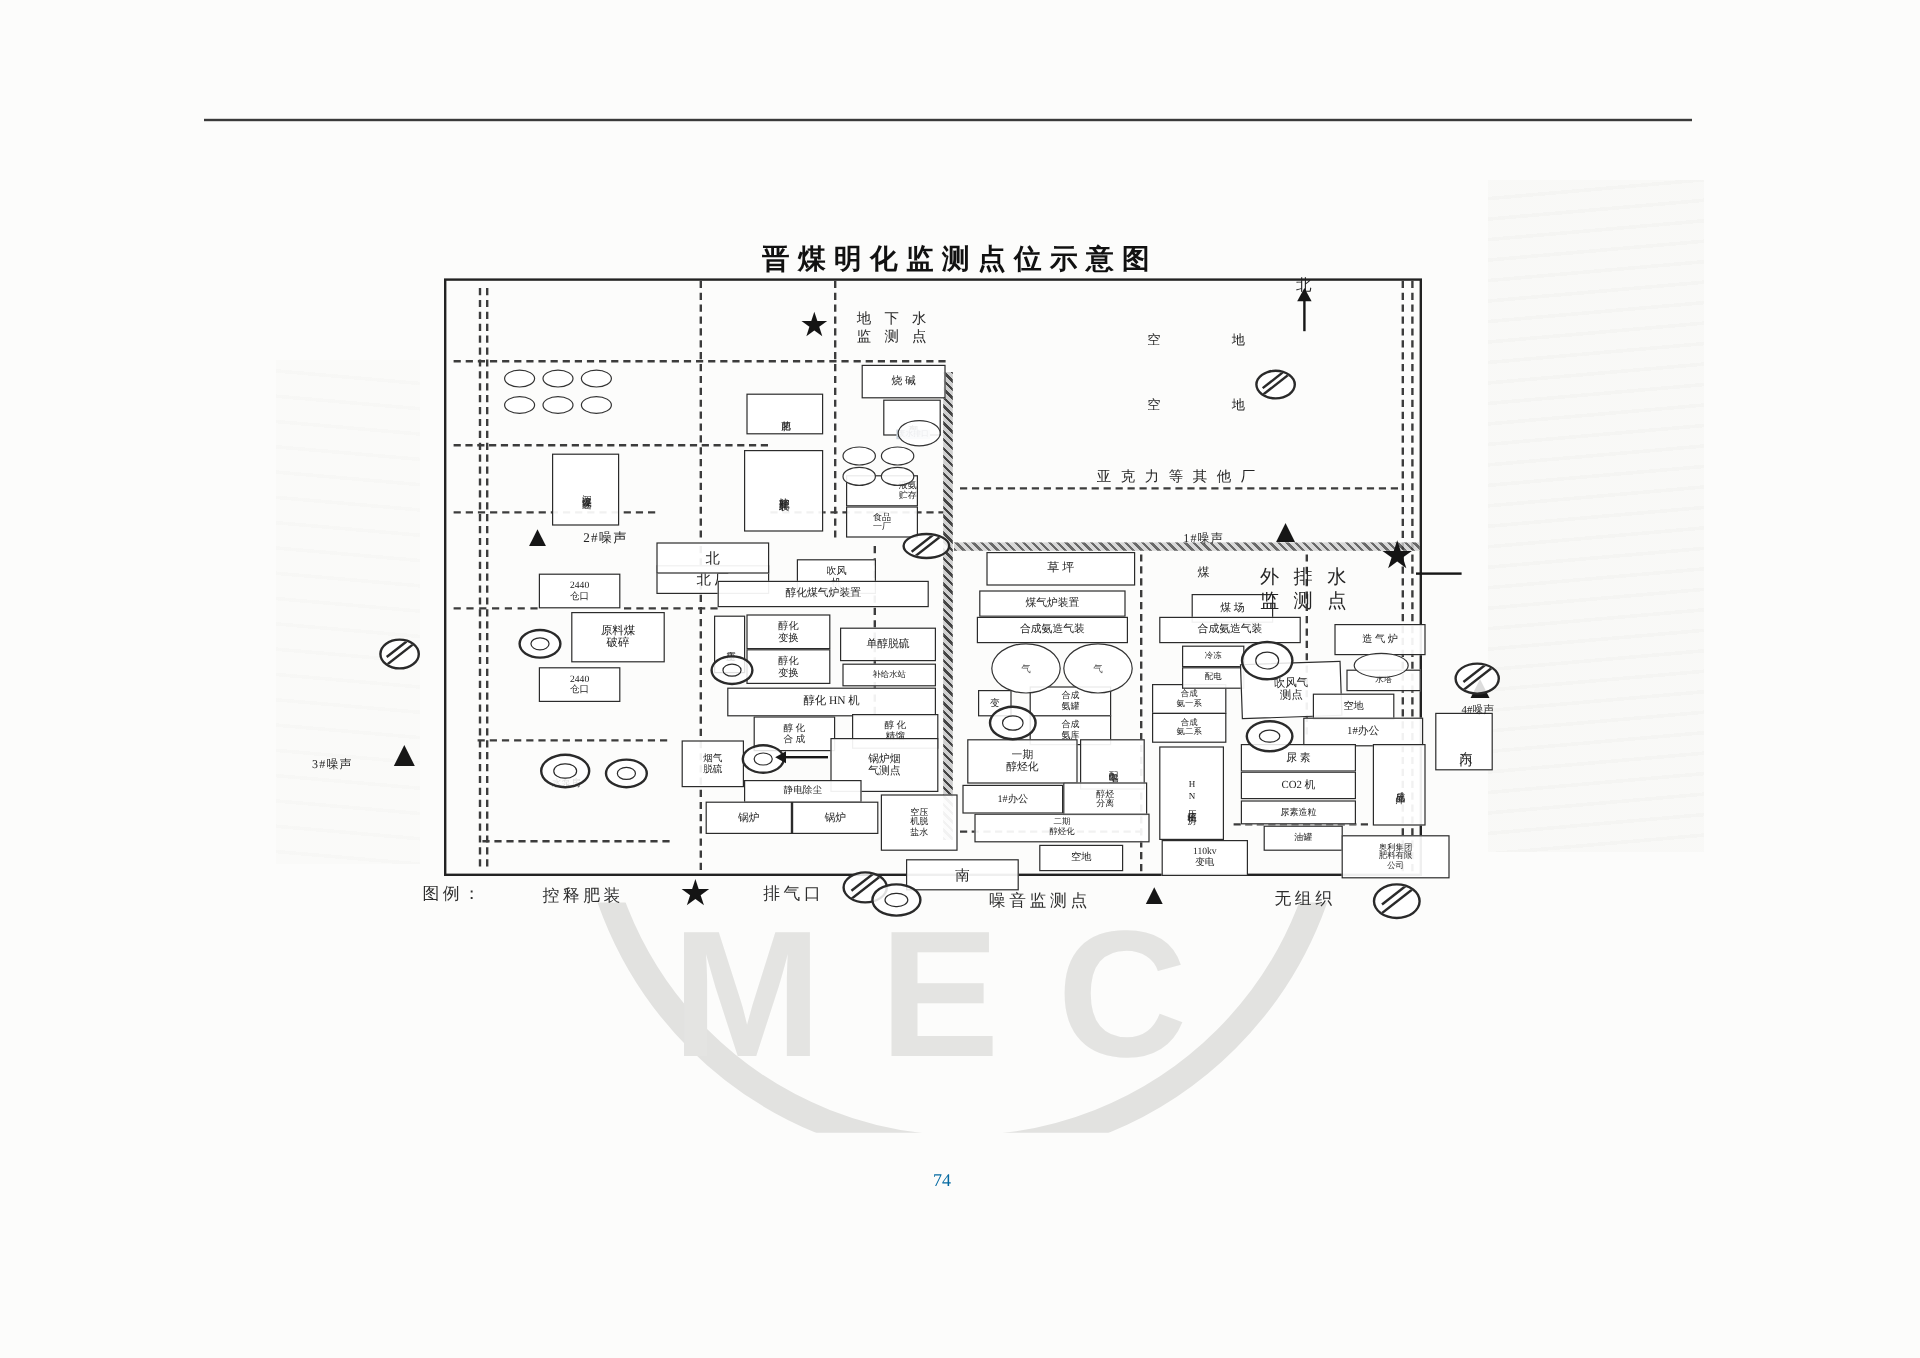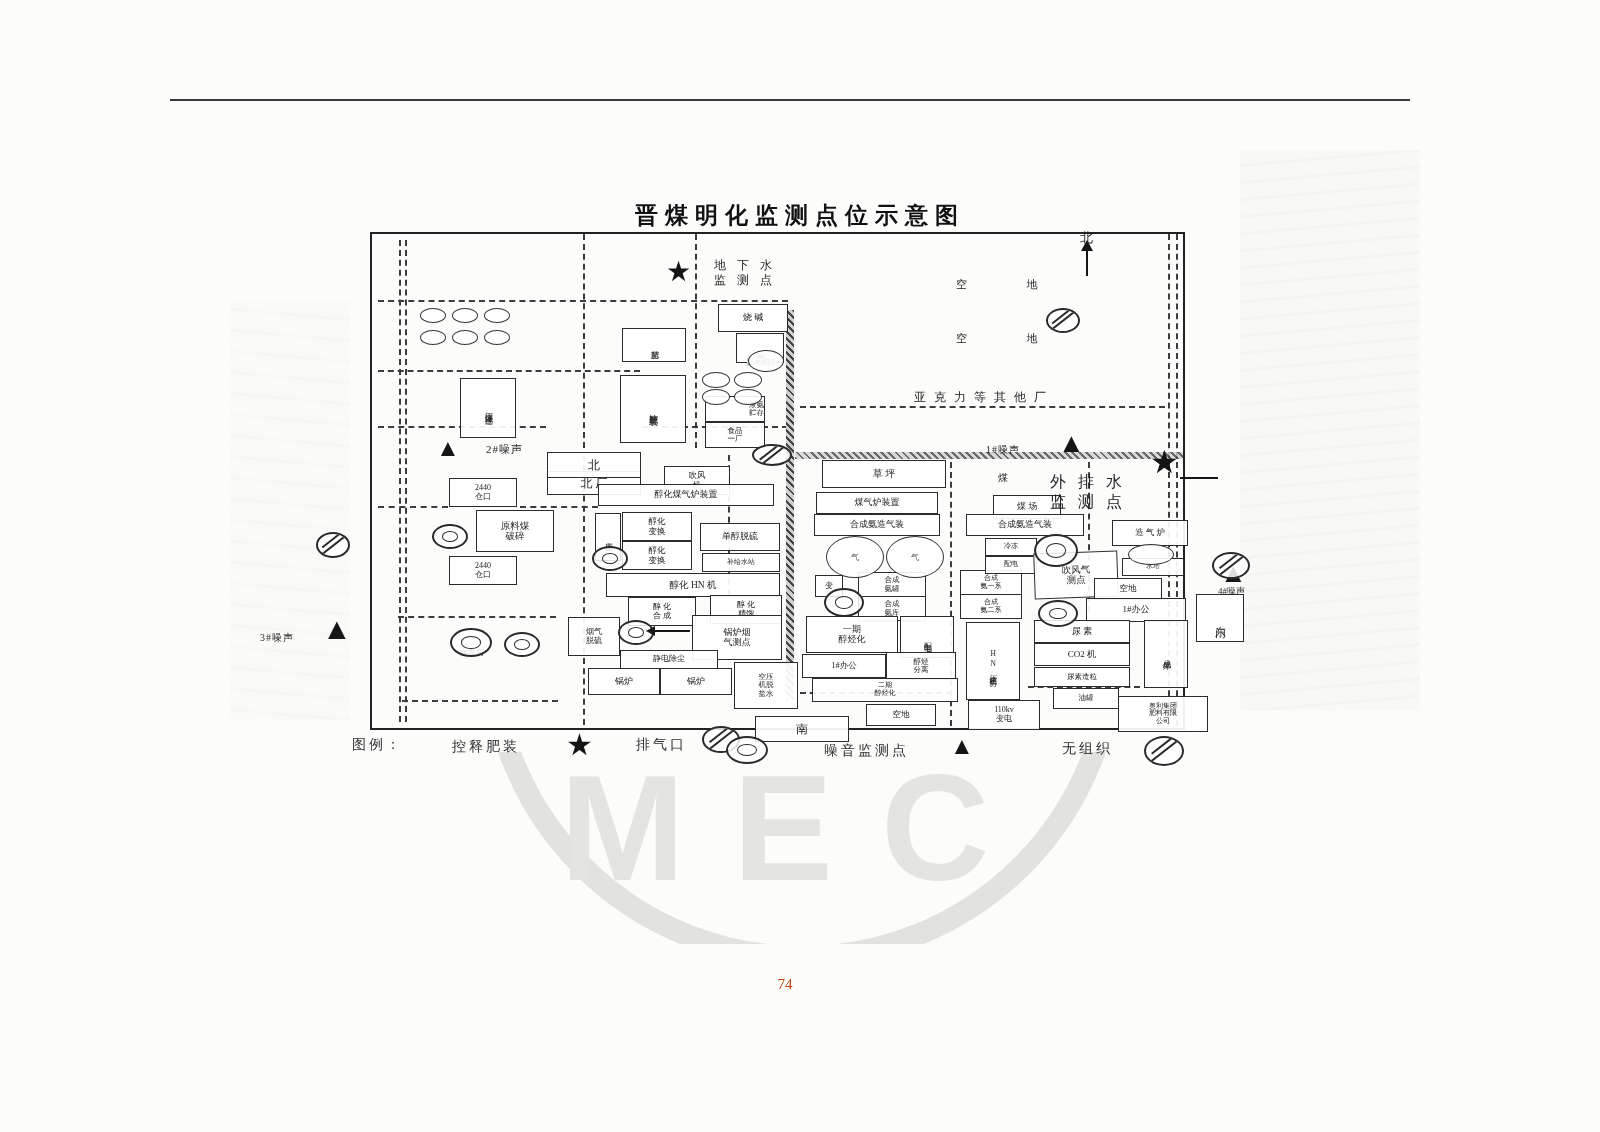--- a/index.html
+++ b/index.html
@@ -8,21 +8,21 @@
   .abs{position:absolute;}
   
   .streak{position:absolute;background:#ededea;pointer-events:none;}
   
   #top-rule{left:170px;top:99px;width:1240px;height:2px;background:#3a3a3a;}
   
   #outer-wall{left:370px;top:232px;width:811px;height:494px;border:2px solid #222;background:transparent;}
   
   #fig-title{left:0;top:200px;width:1600px;text-align:center;font-size:23px;font-weight:bold;letter-spacing:7px;color:#111;}
   #fig-caption{left:0;top:840px;width:1570px;text-align:center;font-size:21px;font-weight:bold;letter-spacing:2px;color:#0d0d0d;z-index:5;}
-  #page-num{left:0;top:976px;width:1570px;text-align:center;font-size:15px;color:#c2410c;z-index:5;}
+  #page-num{left:0;top:976px;width:1570px;text-align:center;font-size:15px;color:#0369a1;z-index:5;}
   
   #wm-clip{left:470px;top:752px;width:660px;height:192px;overflow:hidden;z-index:0;pointer-events:none;}
   #wm-circle{position:absolute;left:10px;top:-428px;width:600px;height:600px;border:22px solid #e2e2e0;border-radius:50%;}
   #wm-text{left:560px;top:742px;font-family:"Liberation Sans",sans-serif;font-size:150px;font-weight:bold;
            color:#e4e4e2;letter-spacing:48px;z-index:0;pointer-events:none;}
   
   .fac{position:absolute;border:1.5px solid #2b2b2b;background:rgba(255,255,255,.93);
        display:flex;flex-direction:column;align-items:center;justify-content:center;
        text-align:center;line-height:1.08;color:#222;z-index:2;}
   .fac.vert{writing-mode:vertical-rl;text-orientation:upright;letter-spacing:1px;line-height:1;}

